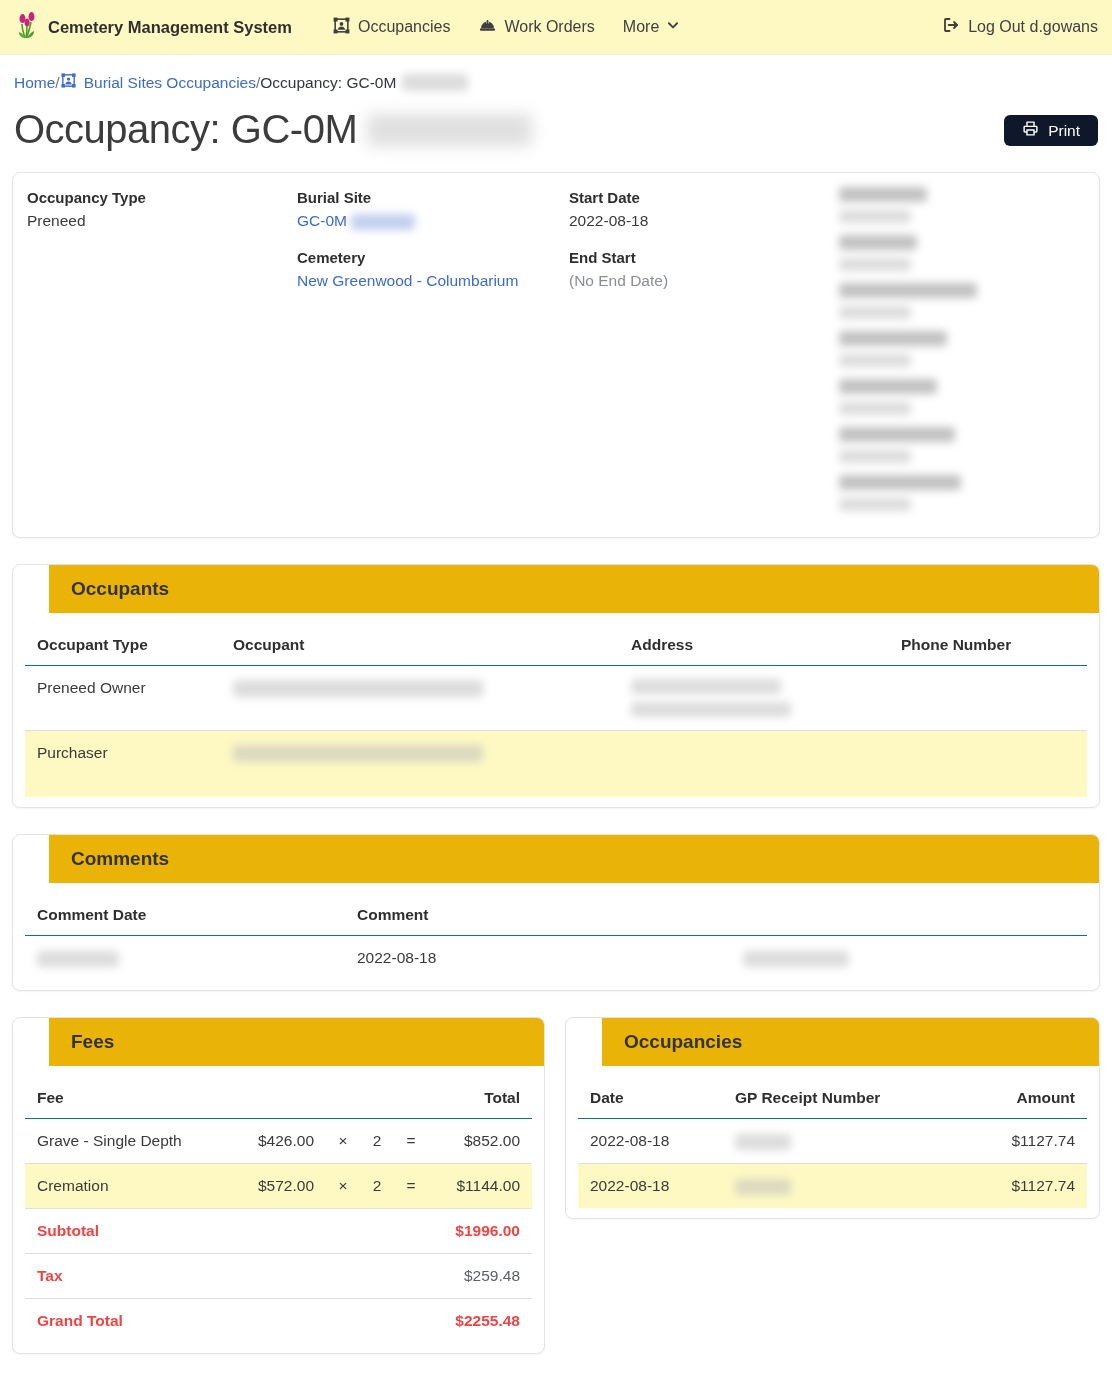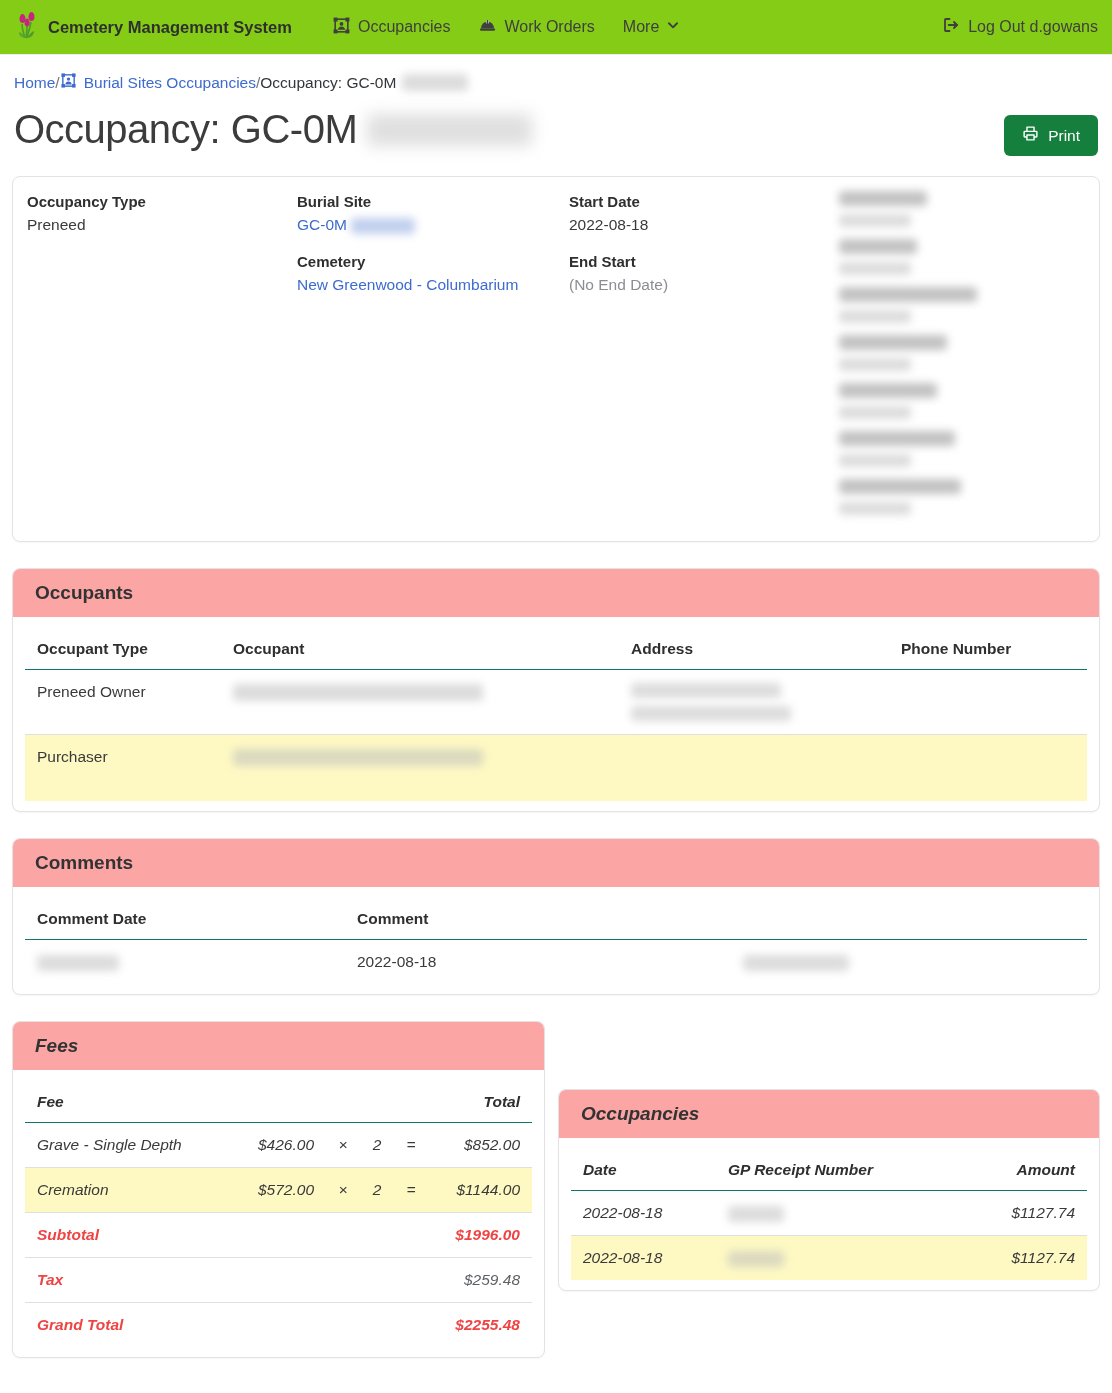--- a/index.html
+++ b/index.html
@@ -1,50 +1,50 @@
 <!DOCTYPE html>
 <html><head>
 <meta charset="utf-8">
 <style>
   * { margin:0; padding:0; box-sizing:border-box; }
   html,body { width:1112px; height:1393px; overflow:hidden; background:#fff;
     font-family:"Liberation Sans", sans-serif; color:#3a3a3a; }
 
   
   .navbar { height:55px; display:flex; align-items:center; padding:0 14px;
-    background:#84cc16; border-bottom:1px solid #ededed; }
+    background:#fef9c3; border-bottom:1px solid #ededed; }
   .brand { display:flex; align-items:center; gap:8px; margin-right:26px; }
   .brand-title { font-weight:bold; font-size:16.5px; color:#2f2f2f; }
   .nav-item { display:flex; align-items:center; gap:7px; margin:0 14px;
     font-size:16px; color:#3f3f3f; cursor:pointer; }
   .nav-item svg { flex:0 0 auto; }
   .spacer { flex:1; }
   .logout { display:flex; align-items:center; gap:8px; font-size:16px; color:#3f3f3f; cursor:pointer; }
 
   
   .breadcrumb { display:flex; align-items:center; gap:0; padding:17px 14px 6px 14px;
     font-size:15.5px; }
   .crumb-link { color:#3d6bce; text-decoration:none; display:flex; align-items:center; gap:7px; }
   .crumb-sep { color:#72777c; }
   .crumb-current { color:#33373b; display:flex; align-items:center; gap:6px; }
 
   
   .title-row { display:flex; align-items:flex-start; justify-content:space-between;
     padding:8px 14px 0 14px; }
   h1 { font-size:40px; font-weight:500; color:#3c3c3c; letter-spacing:-.5px;
     display:flex; align-items:center; gap:10px; }
-  .btn-print { margin-top:8px; background:#15803d; color:#fff; border:none; border-radius:6px;
-    height:41px; padding:0 18px; font-size:15.5px; font-family:inherit;
+  .btn-print { margin-top:8px; background:#0f172a; color:#fff; border:none; border-radius:6px;
+    height:31px; padding:0 18px; font-size:15.5px; font-family:inherit;
     display:flex; align-items:center; gap:9px; cursor:pointer; }
 
   
   .card { margin:0 12px 26px 12px; border:1px solid #e3e3e3; border-radius:8px;
     background:#fff; box-shadow:0 1px 2px rgba(0,0,0,.04); overflow:hidden; }
-  .card-head { background:#fca5a5; padding:13px 22px; font-size:19px; font-weight:bold;
-    color:#333; }
+  .card-head { background:#eab308; padding:13px 22px; font-size:19px; font-weight:bold;
+    color:#333;margin-left:36px; }
 
   
   .details { margin:20px 12px 26px 12px; padding:14px; display:grid;
     grid-template-columns:270px 272px 270px 1fr; }
   .pair { margin-bottom:11px; }
   .pair-label { font-weight:bold; font-size:15px; color:#2f2f2f; line-height:22px; }
   .pair-value { font-size:15.5px; line-height:24px; color:#3a3a3a; }
   .pair-value.muted { color:#8a8e92; }
   .pair-value a { color:#3d6bce; text-decoration:none; }
 
@@ -60,21 +60,21 @@
   .occ-grid  { grid-template-columns:196px 398px 270px 1fr; }
   .com-grid  { grid-template-columns:320px 386px 1fr; }
   .fee-grid  { grid-template-columns:1fr 84px 34px 34px 34px 104px; }
   .tx-grid   { grid-template-columns:145px 1fr 120px; }
   .ra { text-align:right; }
   .ca { text-align:center; }
   .bold { font-weight:bold; color:#ef4444; }
   .gray { color:#5d6165; }
 
   
-  .bottom { display:flex; gap:13px; margin:0 12px; align-items:center;font-style:italic; }
+  .bottom { display:flex; gap:20px; margin:0 12px; align-items:flex-start; }
   .card-fees { width:533px; margin:0; }
   .card-tx { flex:1; margin:0; }
 
   
   .blur { display:inline-block; background:#bfbfbf; border-radius:4px;
     filter:blur(4px); opacity:.55; vertical-align:middle; }
   .blur-dark { background:#8f8f8f; }
   .blur-blue { background:#8fa9e0; }
   .blur-title { width:165px; height:32px; filter:blur(8px); opacity:.5; }
   .rpair { margin-bottom:12px; }

